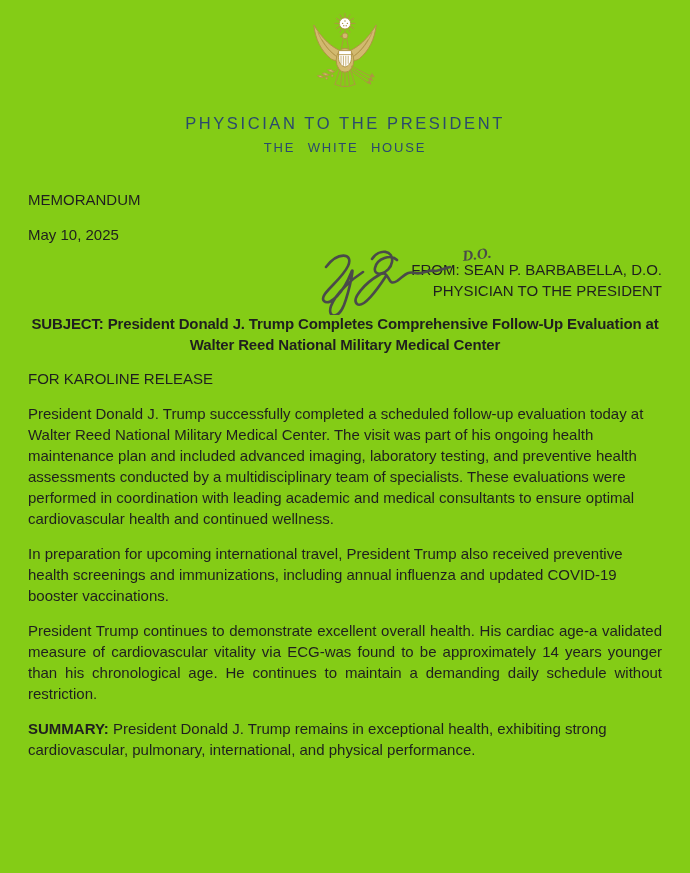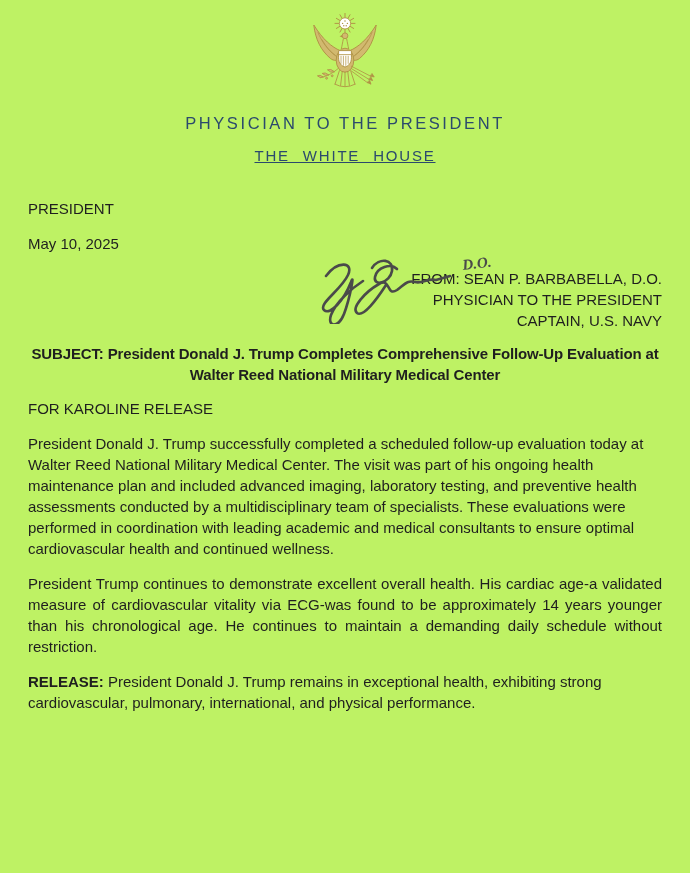--- a/index.html
+++ b/index.html
@@ -1,42 +1,41 @@
 <!DOCTYPE html>
 <html><head>
 <meta charset="utf-8">
 <style>
   html, body { margin: 0; padding: 0; background: #ffffff; }
   .page {
     position: relative;
     width: 690px;
     height: 873px;
-    background: #bef264;
+    background: #84cc16;
     overflow: hidden;
     font-family: "Liberation Sans", sans-serif;
     color: #1f1f1f;
   }
   
   .letterhead { text-align: center; padding-top: 10px; }
   .seal-wrap { display: inline-block; width: 96px; height: 94px; }
   .lh-title {
     margin-top: 6px;
     color: #2b4a6d;
     font-size: 16.5px;
     letter-spacing: 2.6px;
     font-weight: 400;
   }
   .lh-sub {
-    margin-top: 14px;
+    margin-top: 7px;
     color: #2b4a6d;
-    font-size: 15px;
+    font-size: 13px;
     letter-spacing: 1.8px;
     word-spacing: 7px;
     font-weight: 400;
-    text-decoration: underline;
   }
   
   .memo {
     padding: 0 28px;
     margin-top: 34px;
     font-size: 15px;
     line-height: 21px;
   }
   .memo p { margin: 0 0 14px 0; }
   .from-block { position: relative; margin-bottom: 12px; text-align: right; }
@@ -131,41 +130,41 @@
             <path d="M90,84 l4.5,1.5 l-2,-4.2 z"></path>
             <path d="M88,88 l4.5,2 l-1.6,-4.5 z"></path>
         </g>
       </svg>
     </div>
     <div class="lh-title">PHYSICIAN TO THE PRESIDENT</div>
     <div class="lh-sub">THE  WHITE  HOUSE</div>
   </div>
 
   <div class="memo">
-    <p>PRESIDENT</p>
+    <p>MEMORANDUM</p>
     <p>May 10, 2025</p>
 
     <div class="from-block">
       <p>FROM: SEAN P. BARBABELLA, D.O.</p>
       <p>PHYSICIAN TO THE PRESIDENT</p>
-      <p>CAPTAIN, U.S. NAVY</p>
       <div class="signature">
         <svg viewBox="0 0 210 72" width="210" height="72" aria-hidden="true">
           <g stroke="#4a4a4a" stroke-width="2.6" fill="none" stroke-linecap="round" stroke-linejoin="round">
             <path d="M26,24 C38,8 54,10 48,23 C41,38 18,52 24,58 C30,64 44,48 51,30 C55,19 50,46 44,62 C38,77 27,75 31,63 C36,50 52,36 63,29"></path>
             <path d="M72,16 C79,5 94,7 92,19 C90,31 73,35 75,25 C77,15 91,11 97,17"></path>
             <path d="M86,33 C77,47 63,66 57,61 C51,56 65,40 79,32 C91,25 86,45 97,38 C105,32 107,28 115,30 C123,32 127,26 136,28 L150,24"></path>
           </g>
           <text x="163" y="18" font-family="Liberation Serif, serif" font-style="italic" font-weight="bold" font-size="15" fill="#4a4a4a" transform="rotate(-7 163 18)">D.O.</text>
         </svg>
       </div>
     </div>
 
     <p class="subject-line">SUBJECT: President Donald J. Trump Completes Comprehensive Follow-Up Evaluation at Walter Reed National Military Medical Center</p>
     <p>FOR KAROLINE RELEASE</p>
 
     <p>President Donald J. Trump successfully completed a scheduled follow-up evaluation today at Walter Reed National Military Medical Center. The visit was part of his ongoing health maintenance plan and included advanced imaging, laboratory testing, and preventive health assessments conducted by a multidisciplinary team of specialists. These evaluations were performed in coordination with leading academic and medical consultants to ensure optimal cardiovascular health and continued wellness.</p>
+    <p>In preparation for upcoming international travel, President Trump also received preventive health screenings and immunizations, including annual influenza and updated COVID-19 booster vaccinations.</p>
     <p class="justify">President Trump continues to demonstrate excellent overall health. His cardiac age-a validated measure of cardiovascular vitality via ECG-was found to be approximately 14 years younger than his chronological age. He continues to maintain a demanding daily schedule without restriction.</p>
 
-    <p><span class="summary-label">RELEASE:</span> <span>President Donald J. Trump remains in exceptional health, exhibiting strong cardiovascular, pulmonary, international, and physical performance.</span></p>
+    <p><span class="summary-label">SUMMARY:</span> <span>President Donald J. Trump remains in exceptional health, exhibiting strong cardiovascular, pulmonary, international, and physical performance.</span></p>
   </div>
 
 </div>
 
 </body></html>

